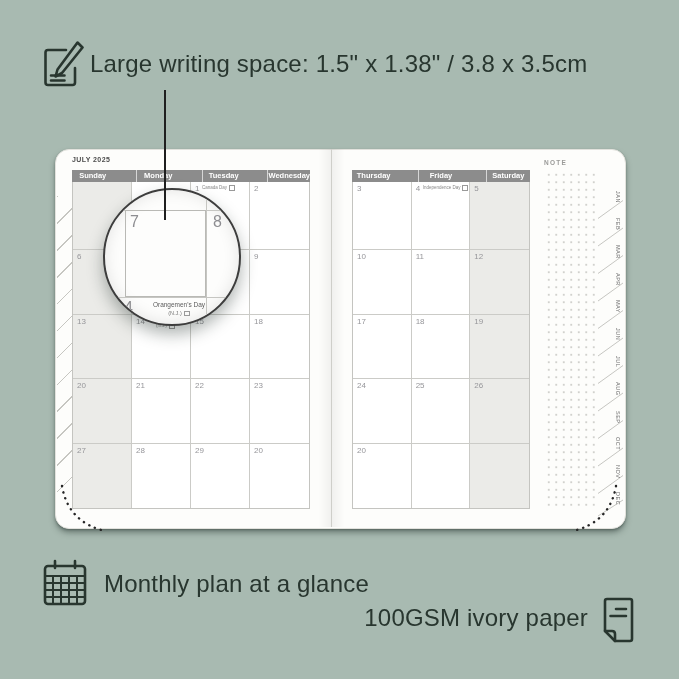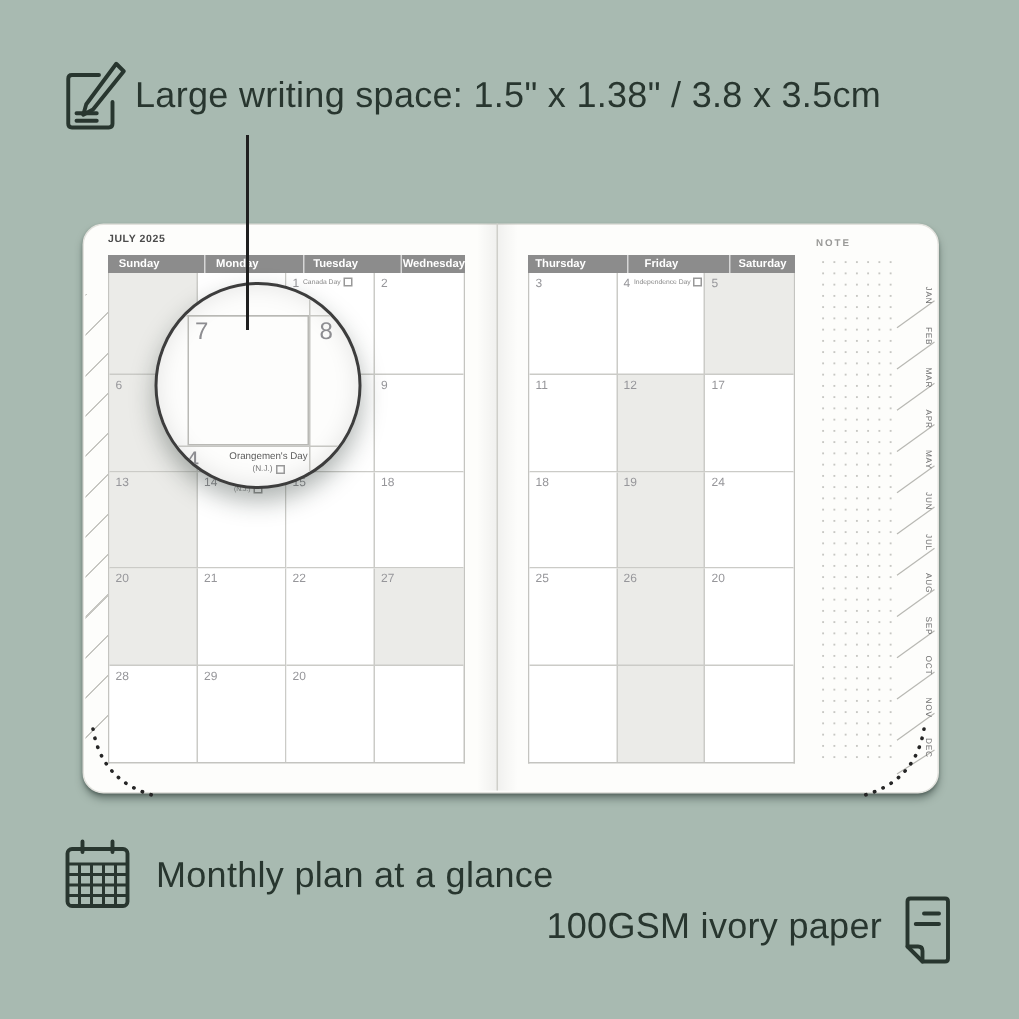--- a/index.html
+++ b/index.html
@@ -135,20 +135,23 @@
 
   <div class="cell sh">
       <span class="dn">20</span>
     </div>
   <div class="cell">
       <span class="dn">21</span>
     </div>
   <div class="cell">
       <span class="dn">22</span>
     </div>
+  <div class="cell">
+      <span class="dn">23</span>
+    </div>
 
   <div class="cell sh">
       <span class="dn">27</span>
     </div>
   <div class="cell">
       <span class="dn">28</span>
     </div>
   <div class="cell">
       <span class="dn">29</span>
     </div>
@@ -168,20 +171,23 @@
       <span class="dn">3</span>
     </div>
   <div class="cell">
       <span class="dn">4</span>
     <span class="ev"><span>Independence Day</span><span class="evbox"></span></span>
     </div>
   <div class="cell sh">
       <span class="dn">5</span>
     </div>
 
+  <div class="cell">
+      <span class="dn">10</span>
+    </div>
   <div class="cell">
       <span class="dn">11</span>
     </div>
   <div class="cell sh">
       <span class="dn">12</span>
     </div>
 
   <div class="cell">
       <span class="dn">17</span>
     </div>

